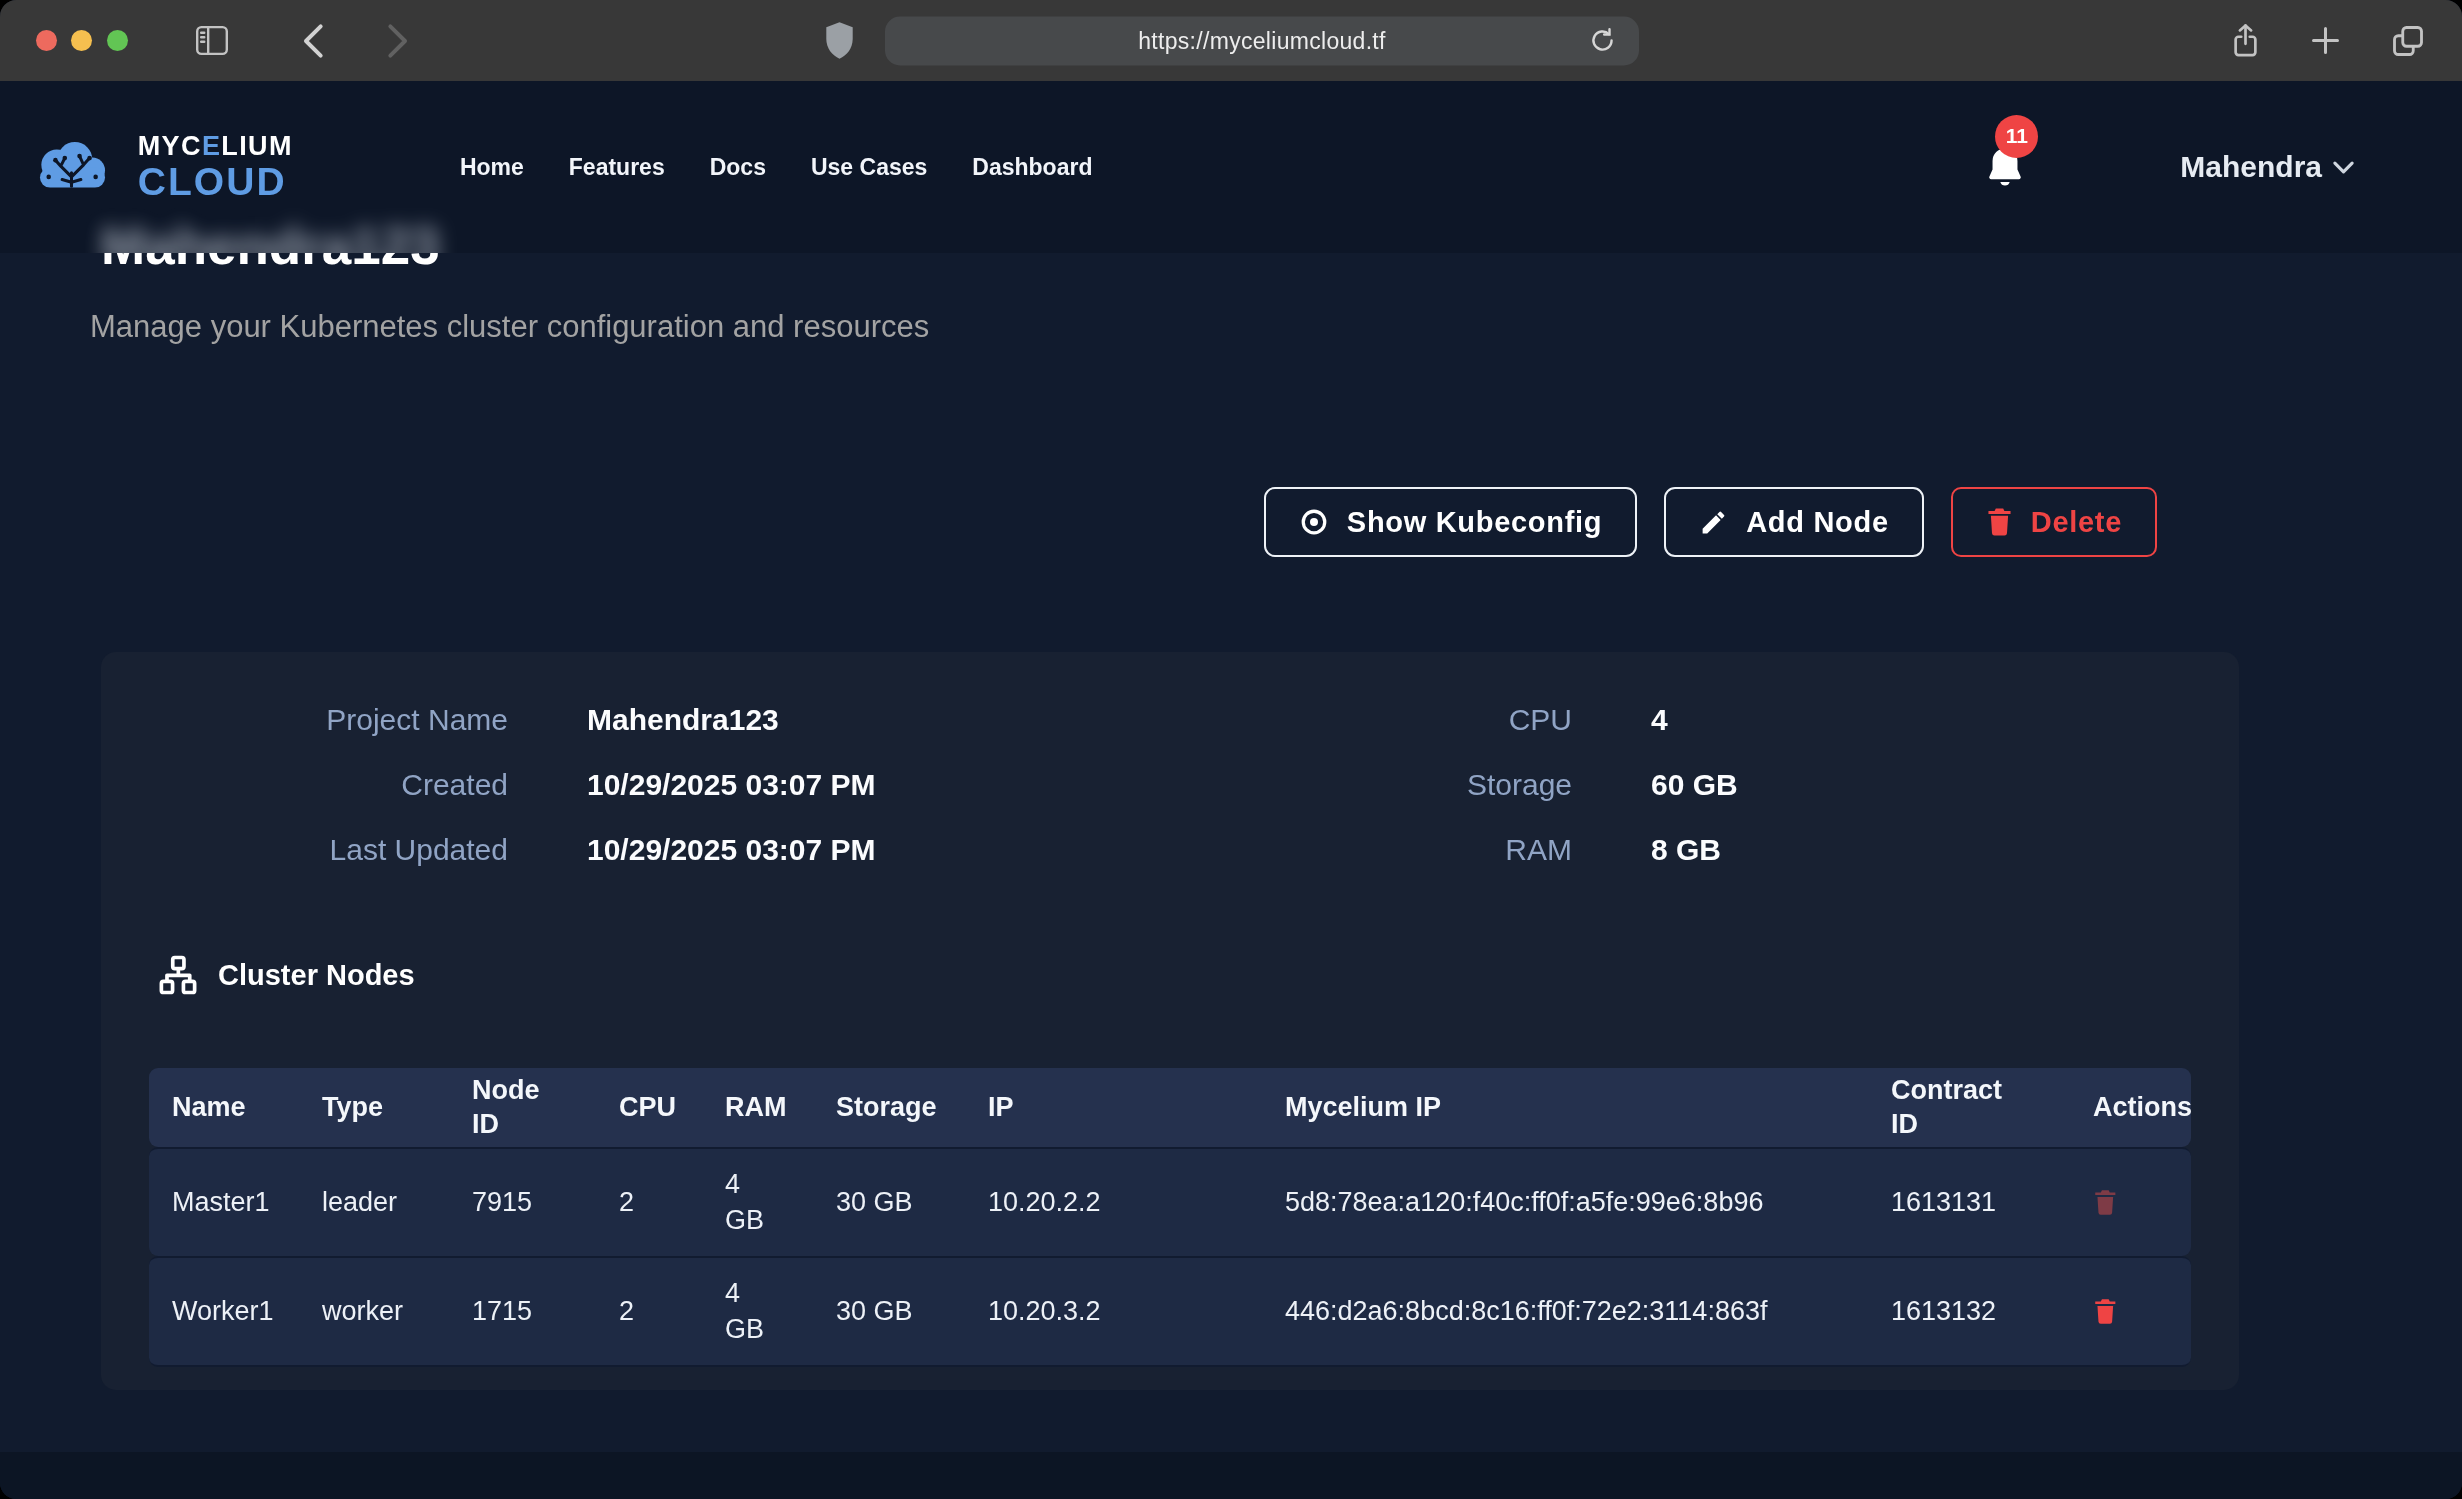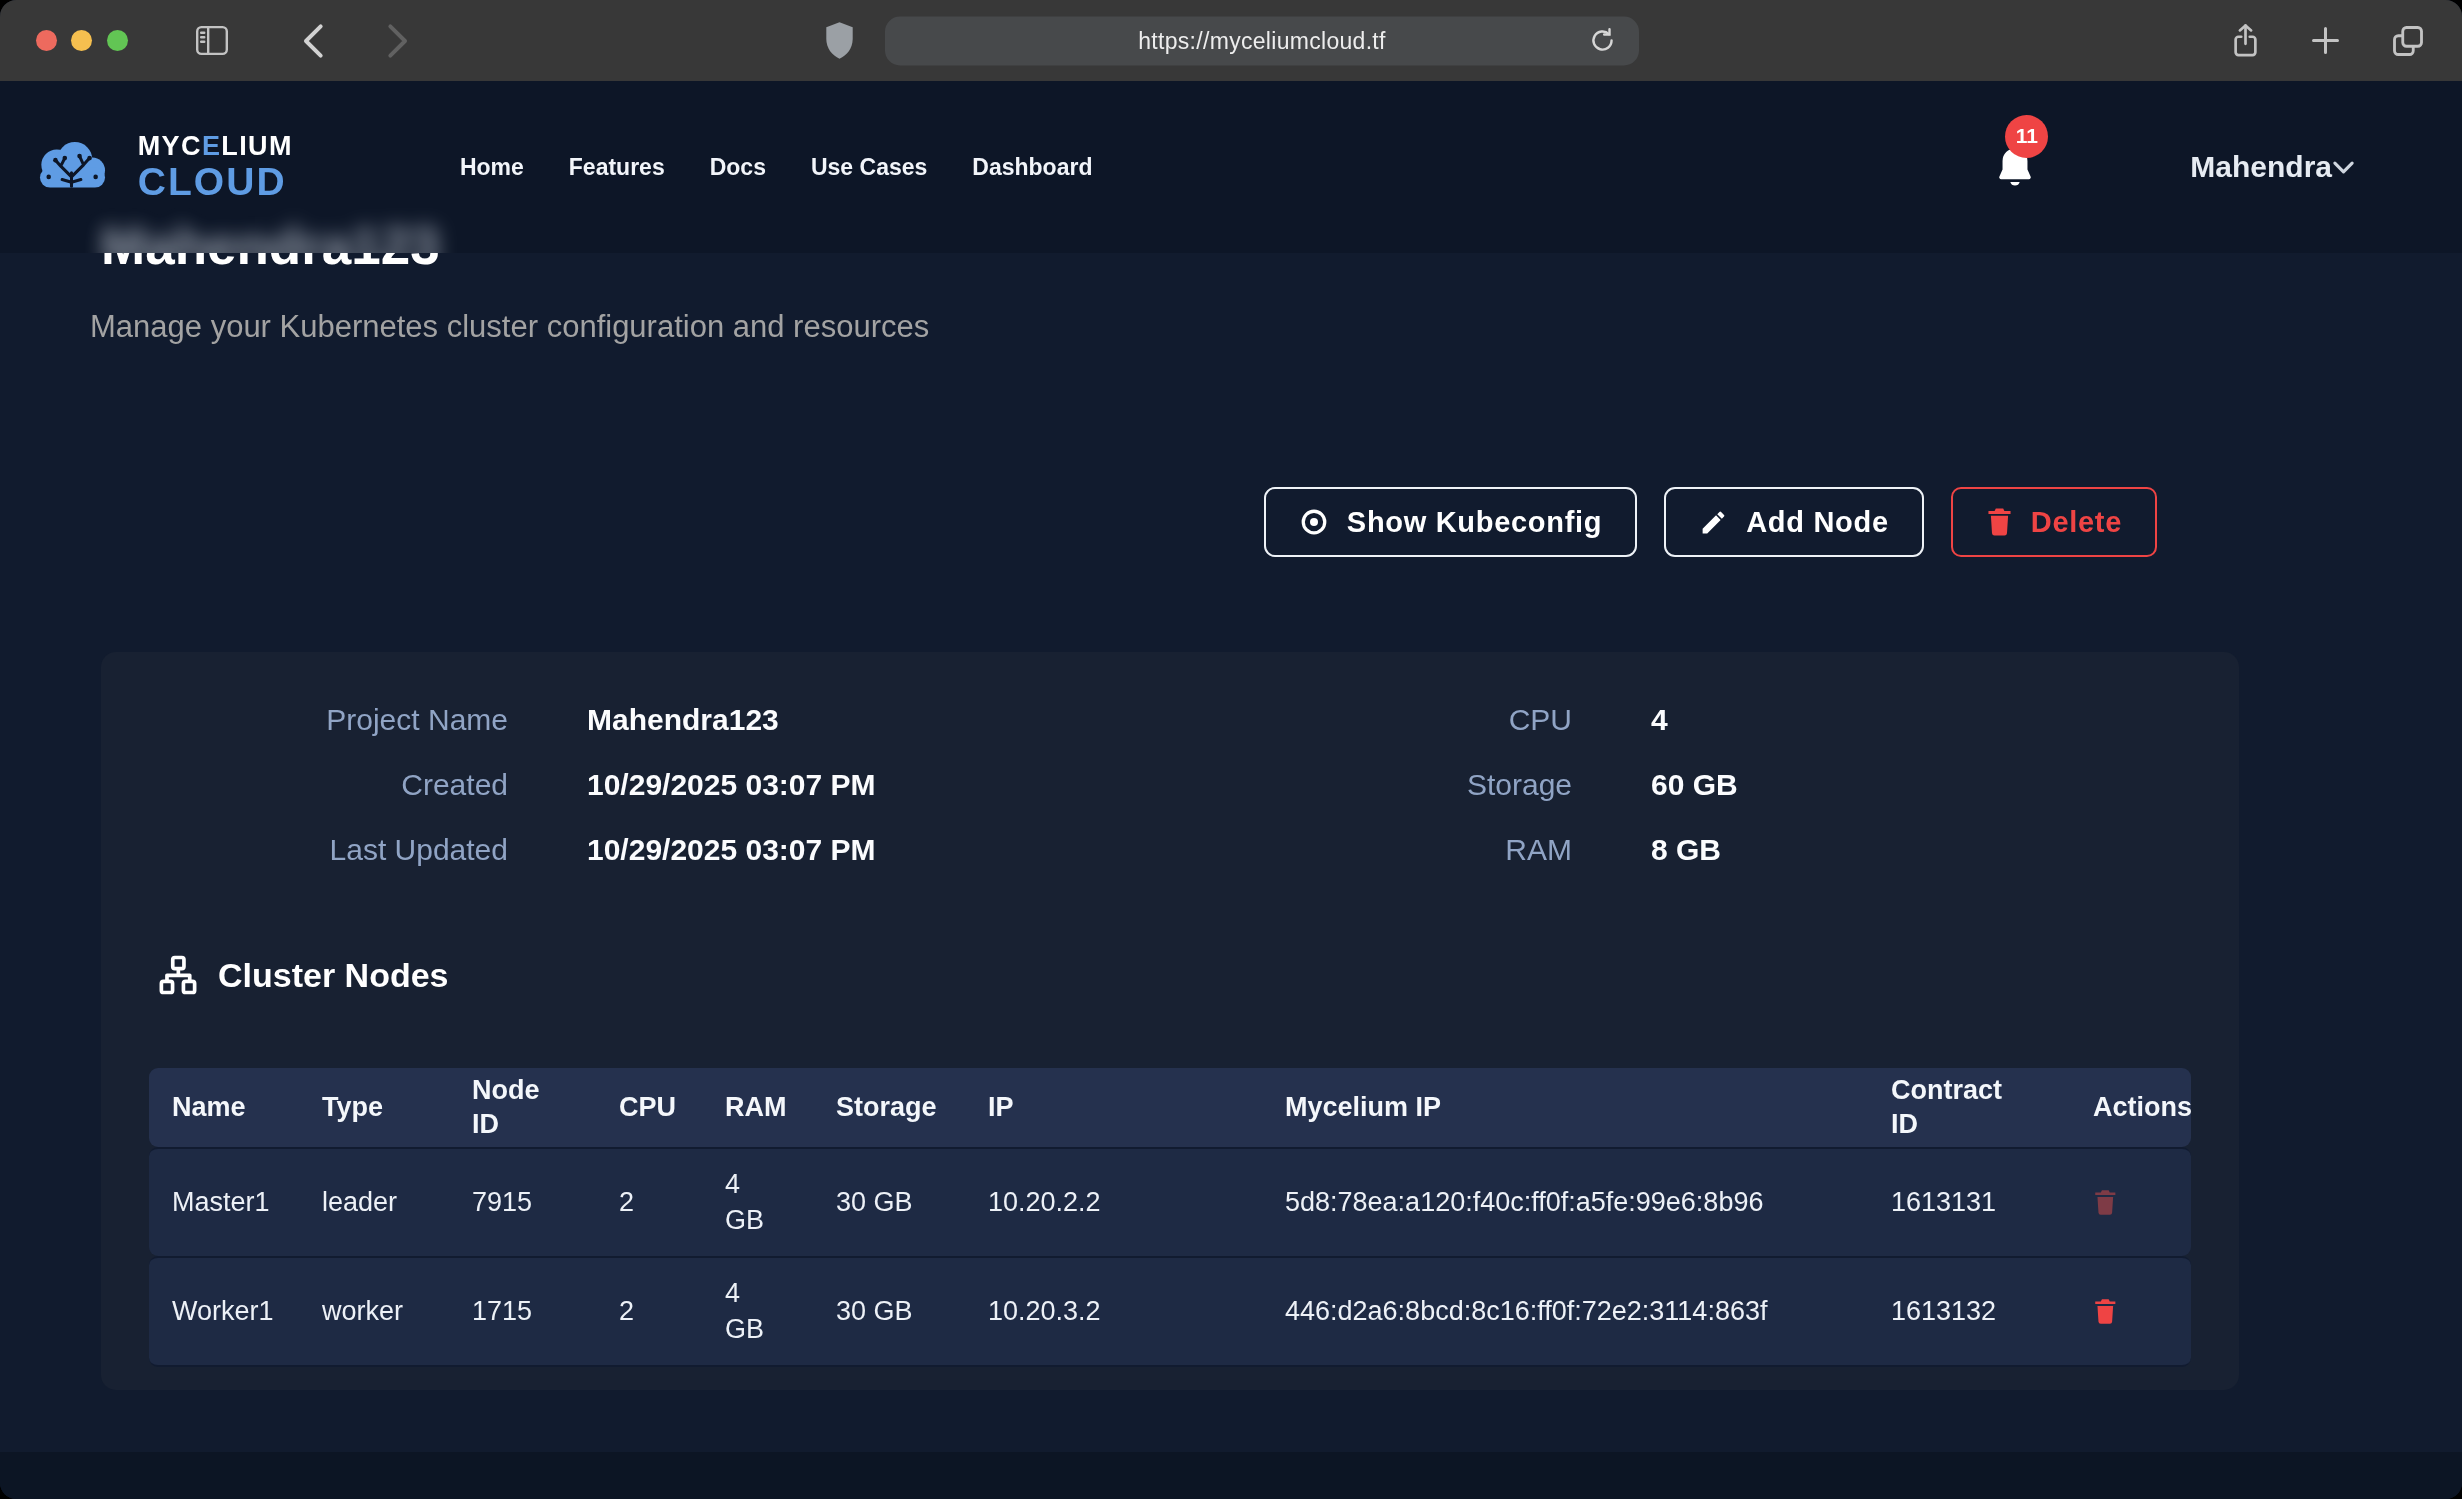--- a/index.html
+++ b/index.html
@@ -27,21 +27,21 @@
   .brand{display:flex;align-items:center;gap:13.7px;position:relative;z-index:2;}
   .brand-text{display:flex;flex-direction:column;line-height:1;margin-left:12px;}
   .brand-top{font-size:27px;font-weight:800;color:#ffffff;letter-spacing:1.4px;}
   .brand-top .e{color:#5f9ce4;}
   .brand-bottom{font-size:39px;font-weight:800;color:#5f9ce4;letter-spacing:2.1px;margin-top:2.1px;}
   .nav-links{display:flex;gap:45px;margin-left:167px;position:relative;z-index:2;}
   .nav-link{font-size:23px;font-weight:600;color:#f2f5fa;white-space:nowrap;background:none;border:none;padding:0;cursor:pointer;font-family:inherit;}
   .nav-right{margin-left:auto;display:flex;align-items:center;gap:154px;position:relative;z-index:2;}
   .bell-wrap{position:relative;display:flex;}
   .badge{position:absolute;top:-30px;left:11px;min-width:43px;height:43px;border-radius:22px;background:#ef4444;color:#fff;font-size:21px;font-weight:700;display:flex;align-items:center;justify-content:center;}
-  .user{display:flex;align-items:center;gap:0;background:none;border:none;padding:0;font-family:inherit;}
+  .user{display:flex;align-items:center;gap:10px;background:none;border:none;padding:0;font-family:inherit;}
   .user-name{font-size:30px;font-weight:600;color:#e6ebf2;}
 
   
   .page-title{position:absolute;top:216px;left:101px;margin:0;font-size:53px;font-weight:800;color:#ffffff;z-index:1;line-height:1.15;}
   .subtitle{position:absolute;top:309px;left:90px;font-size:31px;font-weight:400;color:#a3a3a3;z-index:1;}
 
   
   .toolbar{position:absolute;top:487px;right:305px;display:flex;gap:27px;z-index:1;}
   .btn{height:70px;border-radius:11px;border:2.1px solid #eef2f7;background:transparent;color:#fff;font-size:29px;font-weight:700;display:flex;align-items:center;gap:18px;padding:0 33px;letter-spacing:0.7px;font-family:inherit;cursor:pointer;}
   .btn.danger{border-color:#ef4444;color:#ef4444;border-radius:10px;}
@@ -50,21 +50,21 @@
   .card{position:absolute;top:652px;left:101px;width:2138px;height:738px;background:#182132;border-radius:15px;z-index:1;}
   .info-left{position:absolute;top:51px;left:0;}
   .info-right{position:absolute;top:51px;left:1129px;}
   .info-row{display:flex;align-items:flex-start;margin-bottom:31px;}
   .info-row .lab{text-align:right;color:#90a4c5;font-size:30px;font-weight:500;}
   .info-left .lab{width:407px;}
   .info-right .lab{width:342px;}
   .info-row .val{margin-left:79px;color:#fbfcfe;font-size:30px;font-weight:600;}
 
   .nodes-heading{position:absolute;top:302px;left:56px;display:flex;align-items:center;gap:19px;color:#fff;}
-  .nodes-heading .txt{font-size:34px;font-weight:700;}
+  .nodes-heading .txt{font-size:29px;font-weight:700;}
 
   .table{position:absolute;top:416px;left:48px;right:48px;}
   .tgrid{display:grid;grid-template-columns:150px 150px 147px 106px 111px 152px 297px 606px 202px 1fr;border-radius:9px;}
   .thead{background:#25314e;}
   .thead .cell{min-height:79px;display:flex;align-items:center;padding-left:23px;box-sizing:border-box;font-size:27px;font-weight:600;color:#f4f7fb;line-height:1.25;}
   .trow{background:#1e2a44;border-top:2.1px solid #111b30;}
   .trow:last-child{border-bottom:2.1px solid #111b30;}
   .trow .cell{min-height:107px;display:flex;align-items:center;padding-left:23px;box-sizing:border-box;font-size:27px;font-weight:400;color:#edf1f7;line-height:1.3;}
   .thead .c2 span{display:inline-block;max-width:82px;}
   .thead .c8 span{display:inline-block;max-width:123px;}

